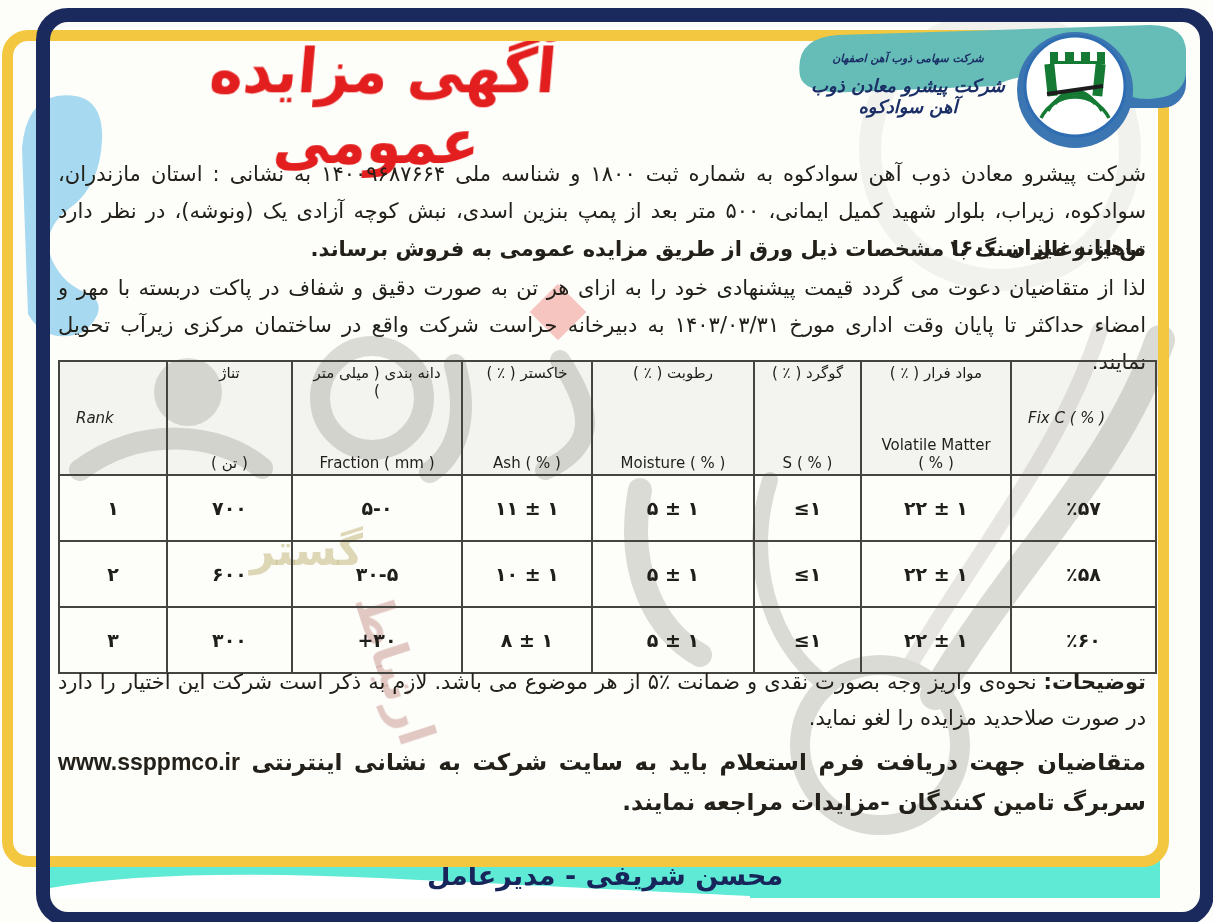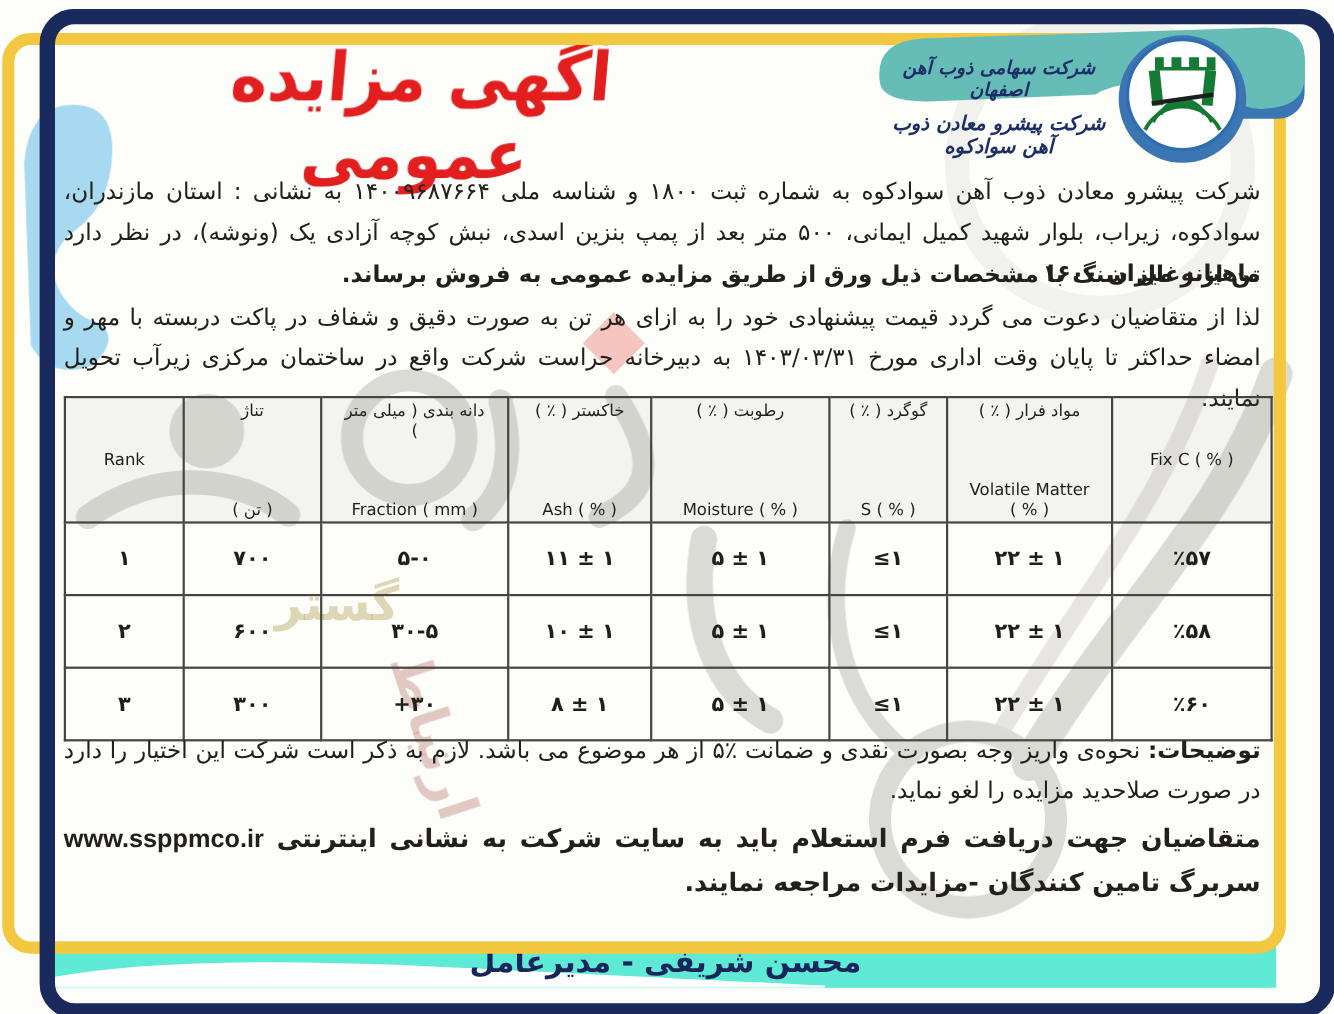--- a/index.html
+++ b/index.html
@@ -16,21 +16,21 @@
   
   #watermarks{position:absolute;inset:0;z-index:1;pointer-events:none;}
   .wm-word{position:absolute;font-weight:bold;white-space:nowrap;}
   #wm-diamond{position:absolute;left:538px;top:292px;width:40px;height:40px;
     background:#f2a09a;opacity:.6;transform:rotate(45deg);}
 
   
   #band{position:absolute;left:790px;top:18px;width:402px;height:150px;z-index:5;}
   #org-names{position:absolute;left:802px;top:52px;width:212px;z-index:6;
     text-align:center;color:#1b2f66;font-style:italic;}
-  #org-line1{font-size:17px;font-weight:bold;margin-bottom:10px;}
+  #org-line1{font-size:11px;font-weight:bold;margin-bottom:10px;}
   #org-line2{font-size:18px;font-weight:bold;}
 
   
   #title{position:absolute;left:110px;top:40px;width:540px;z-index:2;
     text-align:center;color:#e21f1e;font-size:57px;font-weight:bold;
     transform:skewX(-5deg) scaleY(1.08);letter-spacing:-1px;}
 
   
   .para{position:absolute;left:58px;width:1088px;z-index:2;direction:rtl;
     color:#222019;font-size:21px;line-height:37px;text-align:justify;}
@@ -46,21 +46,21 @@
   #spec-table{position:absolute;left:58px;top:360px;z-index:2;
     border-collapse:collapse;table-layout:fixed;width:1097px;background:transparent;}
   #spec-table td,#spec-table th{border:2px solid #45443f;padding:2px 16px;
     color:#1f1e1a;vertical-align:middle;text-align:center;}
   #spec-table th{height:108px;font-weight:normal;font-size:15px;
     background:rgba(120,115,105,0.07);}
   #spec-table td{height:60px;font-size:19px;font-weight:bold;}
   .th-inner{display:flex;flex-direction:column;justify-content:space-between;
     height:100%;padding:6px 0;}
   .th-top{direction:rtl;}
-  .th-single{display:flex;align-items:center;justify-content:center;height:100%;}
+  .th-single{display:flex;align-items:center;justify-content:flex-start;height:100%;font-style:italic;}
   .cell-val{direction:ltr;unicode-bidi:isolate;}
 
   
   #sig-band{position:absolute;left:50px;top:856px;width:1110px;height:42px;
     background:#5eead4;z-index:2;}
   #sig-swoosh{position:absolute;left:0;bottom:0;width:100%;height:100%;}
   #signature{position:absolute;left:0;top:4px;width:100%;text-align:center;
     color:#17255a;font-size:27px;font-weight:bold;z-index:2;direction:rtl;}
 </style>
 </head>

